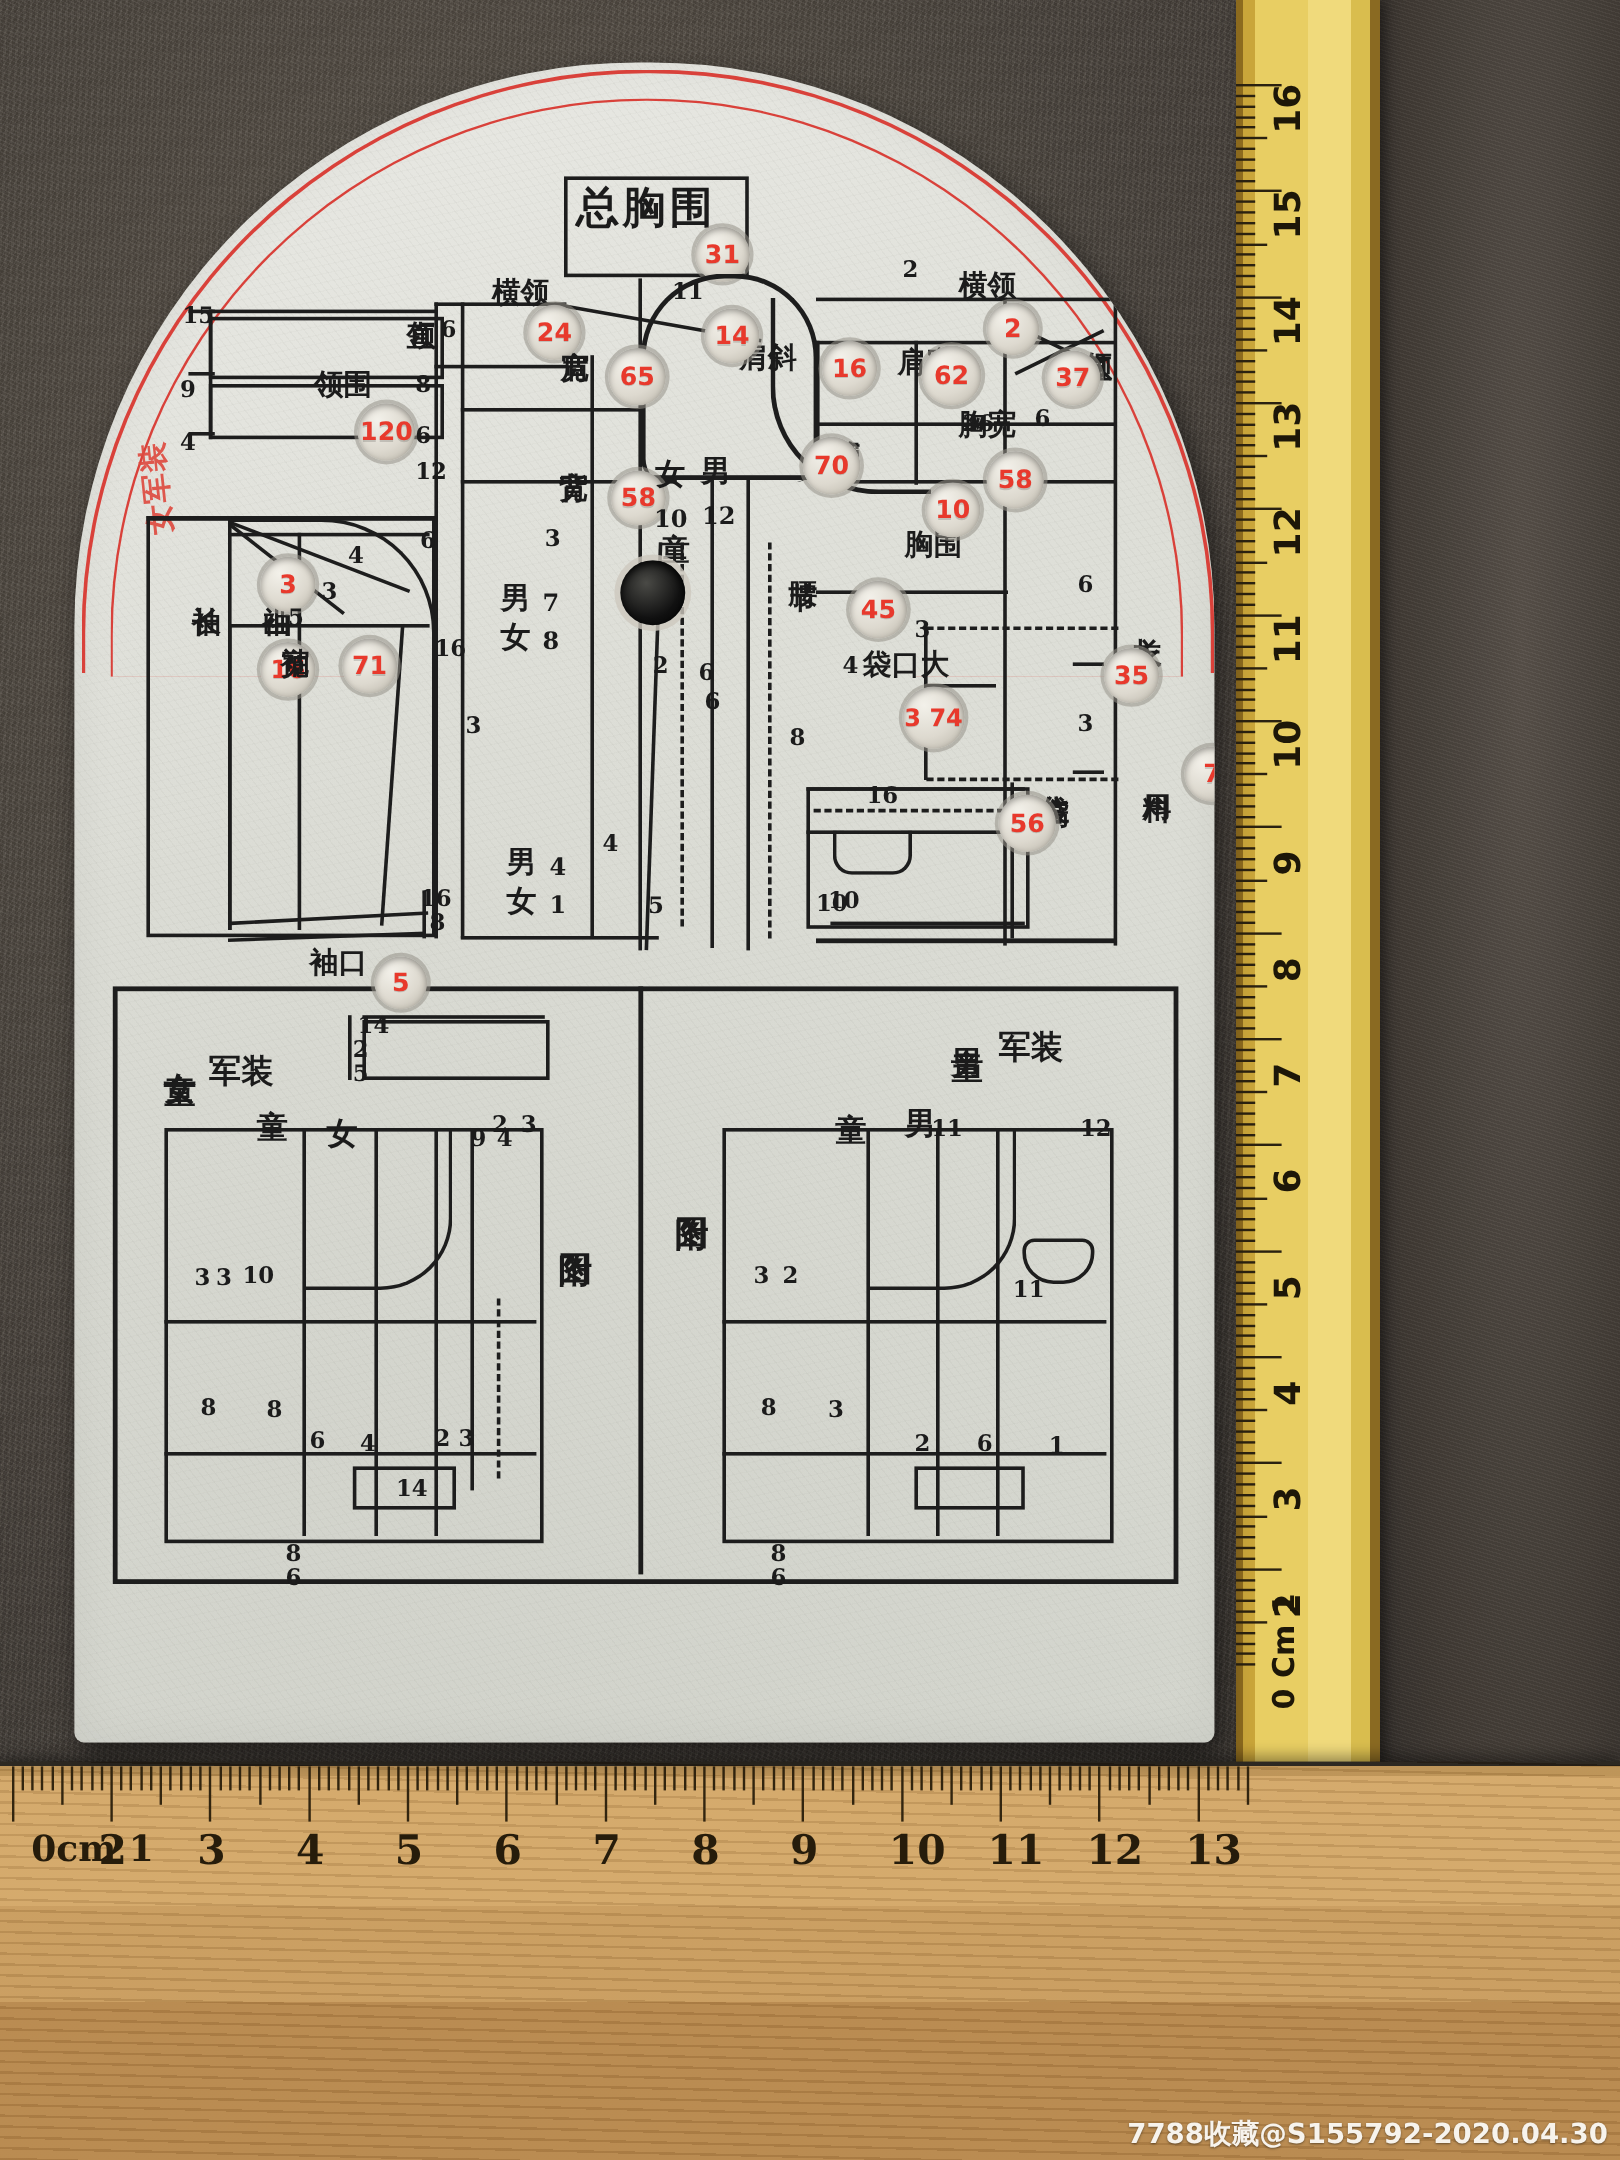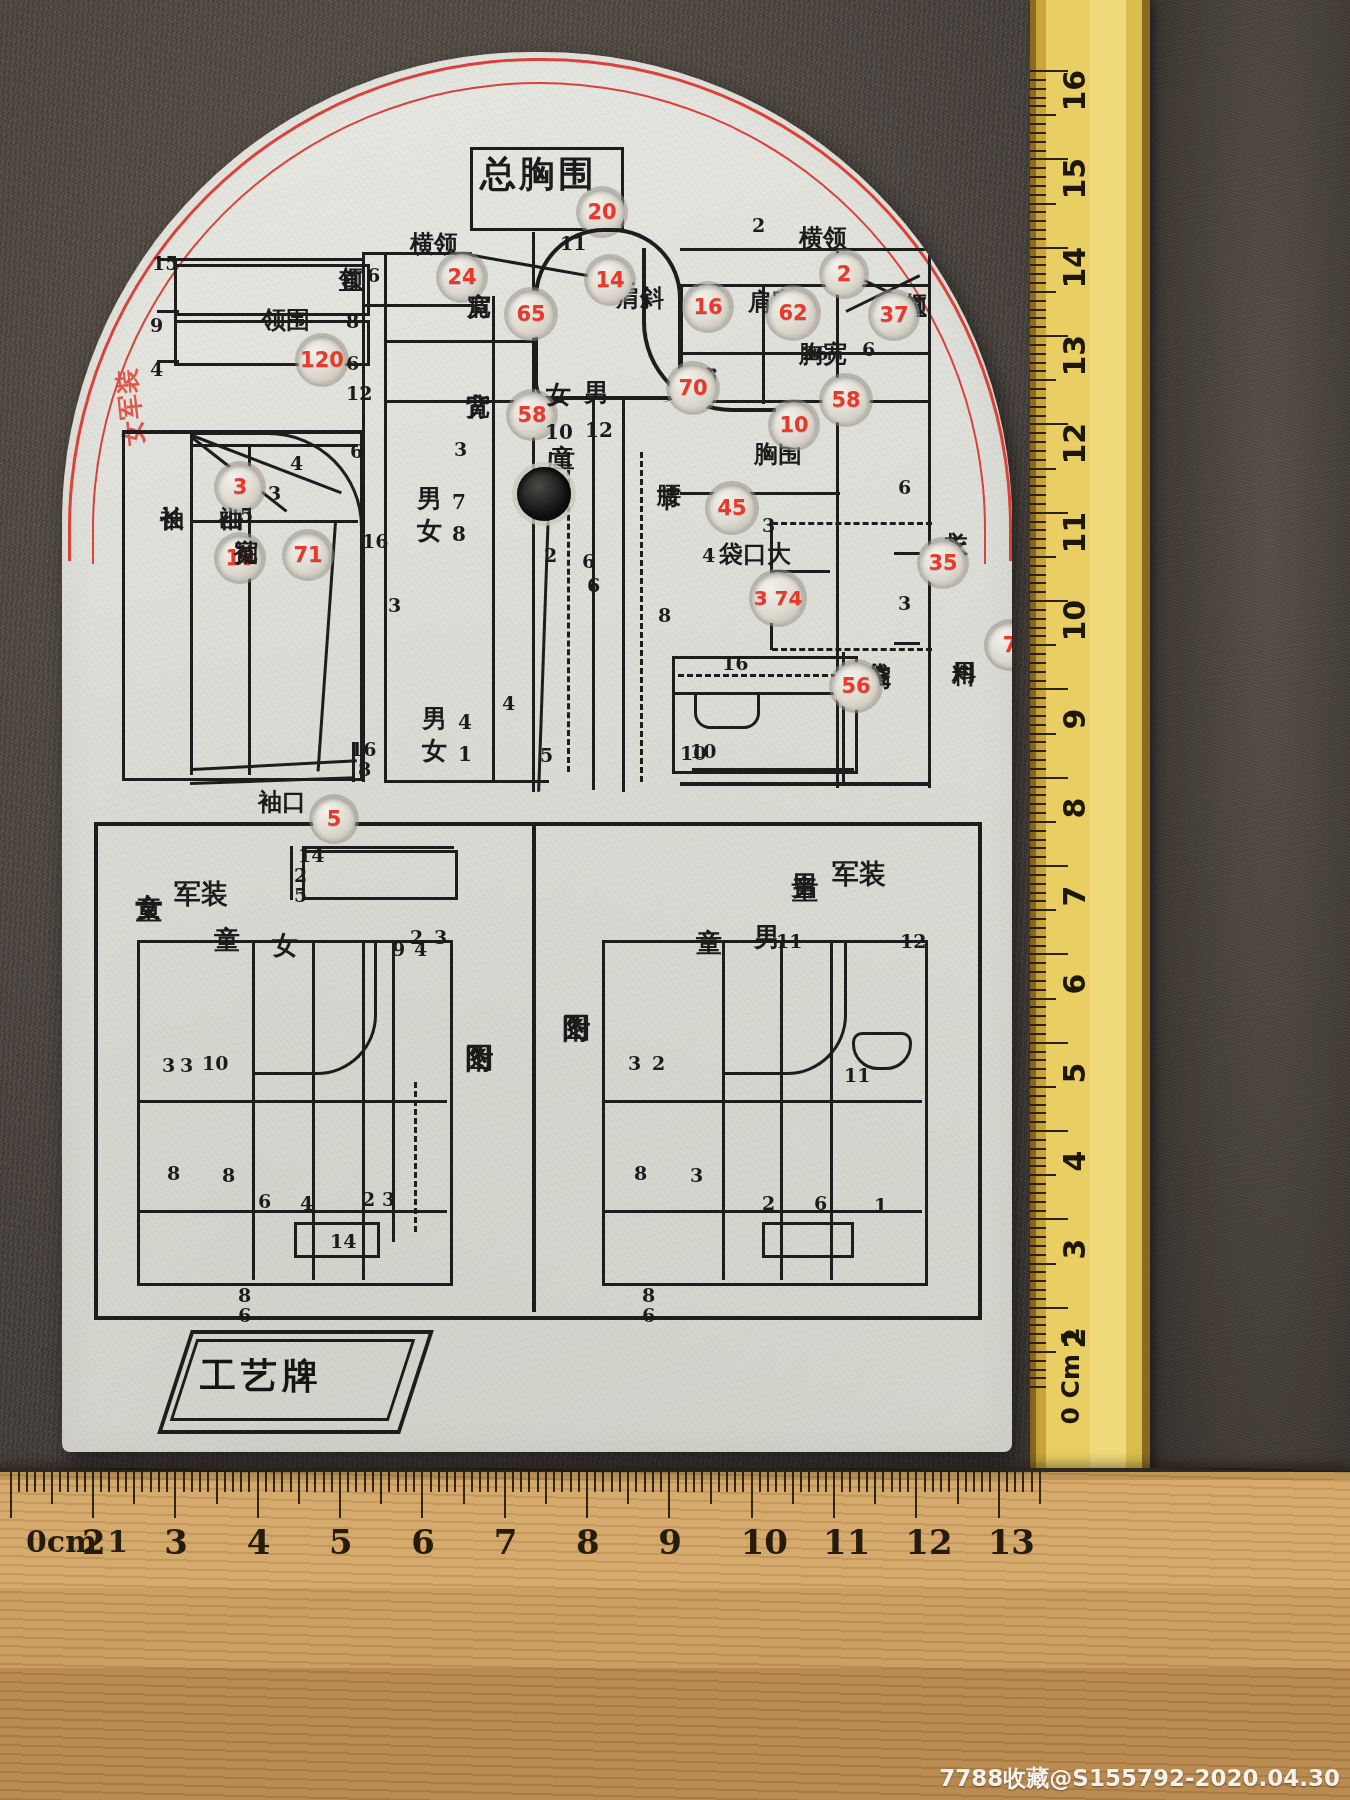--- a/index.html
+++ b/index.html
@@ -441,21 +441,21 @@
       <span style="transform: rotate(-96deg) translateY(-452px) rotate(0deg) translateX(-36px);">女军装</span>
       <span style="transform: rotate(-72deg) translateY(-452px) rotate(0deg) translateX(-36px);">女军装</span>
       <span style="transform: rotate(-48deg) translateY(-452px) rotate(0deg) translateX(-36px);">女军装</span>
       <span style="transform: rotate(72deg) translateY(-452px) rotate(0deg) translateX(-36px);">女军装</span>
       <span style="transform: rotate(96deg) translateY(-452px) rotate(0deg) translateX(-36px);">女军装</span>
     </div>
 
   <div class="box" style="left:408px;top:95px;width:148px;height:78px;"></div>
   <div class="lbl" style="left:418px;top:104px;font-size:36px;letter-spacing:3px;">总胸围</div>
   <div class="hole" style="left:517px;top:137px;width:46px;height:46px;">
-    <span style="font-size:21px;">20</span>
+    <span style="font-size:21px;">31</span>
   </div>
 
   <div id="ink">
 
     <div class="ln" style="left:112px;top:206px;width:3px;height:108px;"></div>
     <div class="ln" style="left:112px;top:206px;width:190px;height:3px;"></div>
     <div class="box" style="left:112px;top:212px;width:190px;height:46px;border-width:3px;"></div>
     <div class="box" style="left:112px;top:268px;width:190px;height:40px;border-width:3px;"></div>
     <div class="ln" style="left:95px;top:206px;width:22px;height:3px;"></div>
     <div class="ln" style="left:95px;top:258px;width:22px;height:3px;"></div>
@@ -738,18 +738,13 @@
   <div class="lbl" style="left:355px;top:466px;font-size:25px;">女</div>
   <div class="num" style="left:390px;top:438px;font-size:20px;">7</div>
   <div class="num" style="left:390px;top:470px;font-size:20px;">8</div>
   <div class="lbl" style="left:360px;top:654px;font-size:25px;">男</div>
   <div class="lbl" style="left:360px;top:686px;font-size:25px;">女</div>
   <div class="num" style="left:396px;top:658px;font-size:20px;">4</div>
   <div class="num" style="left:396px;top:690px;font-size:20px;">1</div>
 
   <div class="hole open" style="left:455px;top:415px;width:54px;height:54px;"></div>
 
-  <div id="logo">
-    <div class="dia"></div>
-    <div class="dia2"></div>
-    <div class="txt">工艺牌</div>
-  </div>
 </div>
 
 </body></html>

